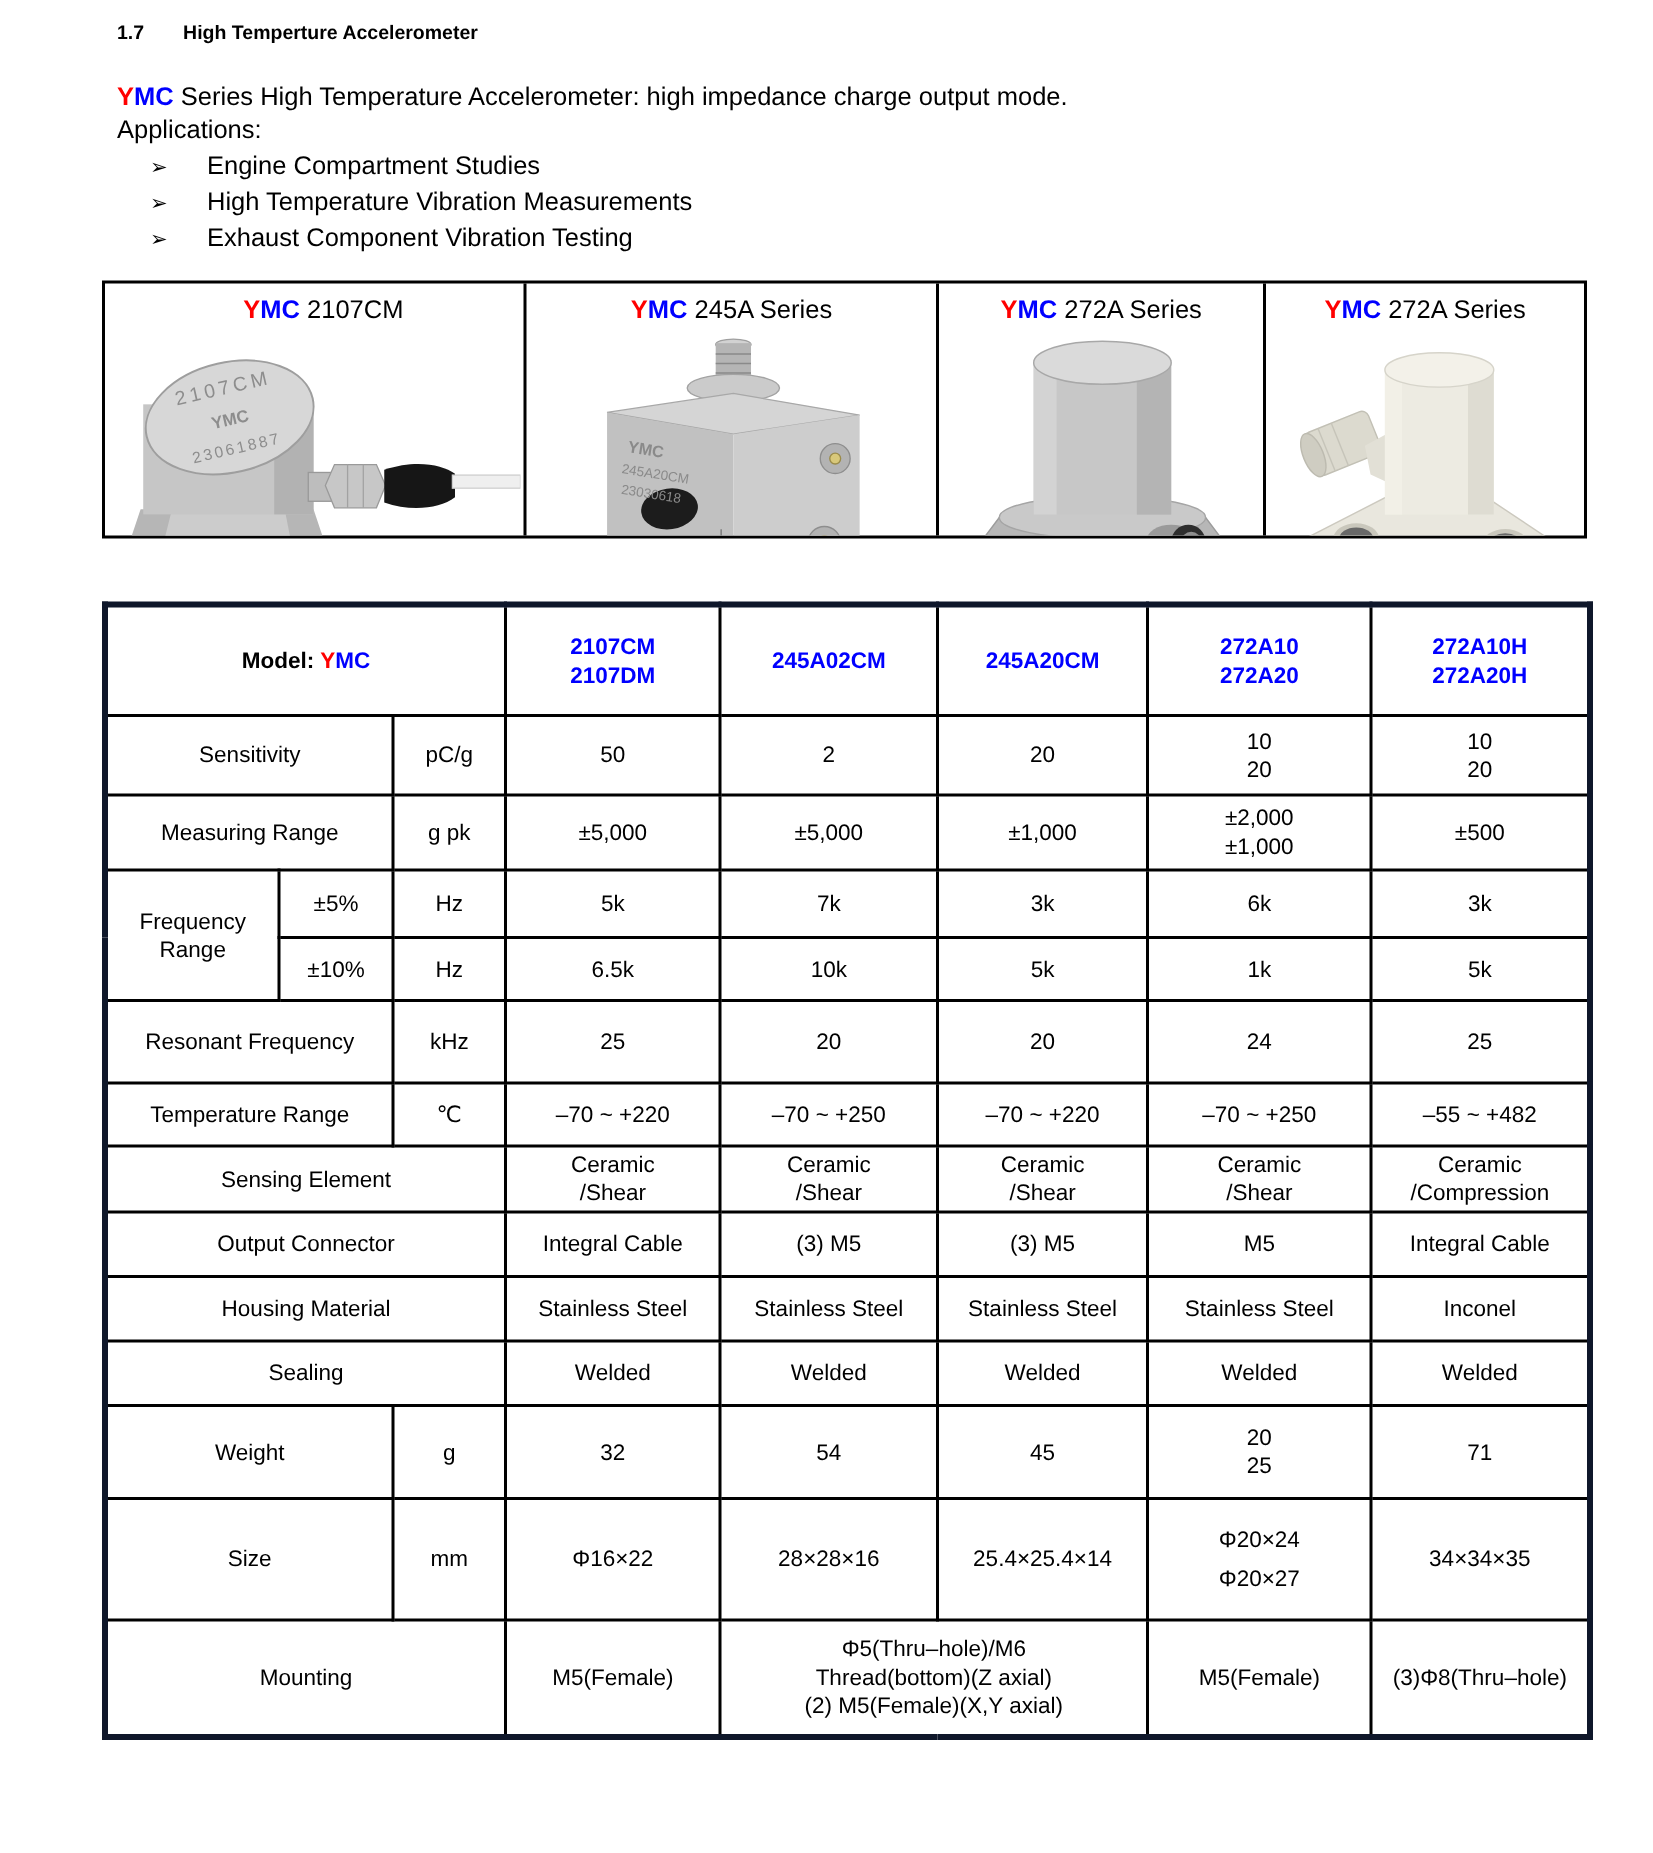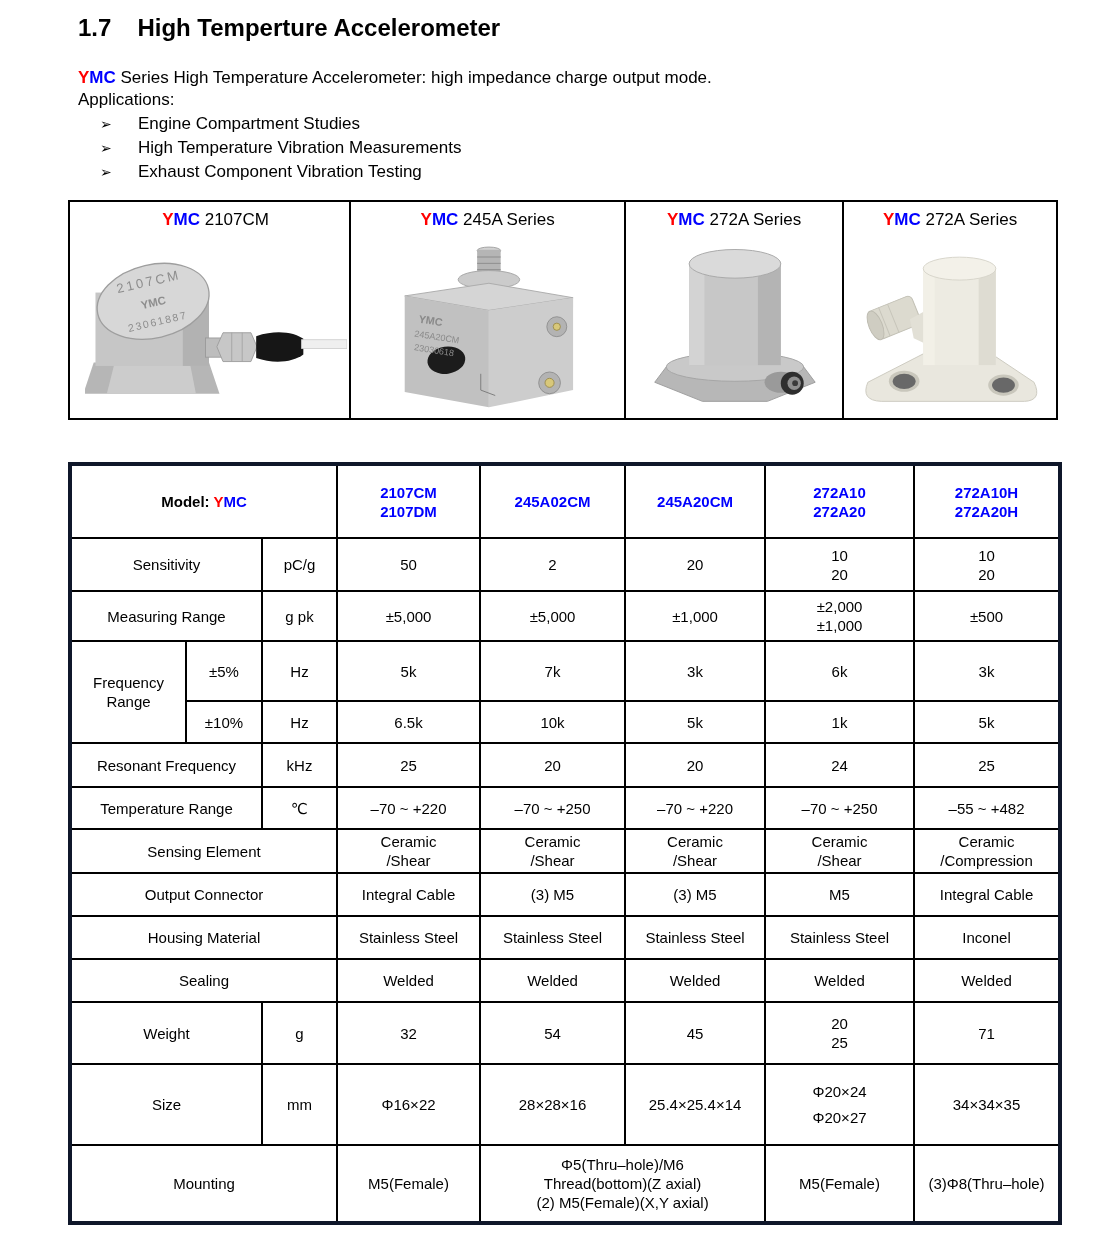--- a/index.html
+++ b/index.html
@@ -3,31 +3,31 @@
 <meta charset="utf-8">
 <style>
   * { margin:0; padding:0; box-sizing:border-box; }
   html,body { width:1102px; height:1235px; background:#ffffff;
     font-family:"Liberation Sans","DejaVu Sans",sans-serif; color:#000; }
   .red  { color:#ff0000; }
   .blue { color:#0000ff; }
   .b    { font-weight:bold; }
 
   
-  .heading { margin:14px 0 0 78px; font-size:24px; font-weight:bold; }
+  .heading { margin:14px 0 0 78px; font-size:13px; font-weight:bold; }
   .heading .num { margin-right:26px; }
 
   
   .intro { margin:25px 0 0 78px; font-size:17px; line-height:22px; }
   .apps  { margin-top:1px; }
   .app-item { font-size:17px; line-height:23px; }
   .app-item .bullet { display:inline-block; width:38px; margin-left:22px; font-size:14px; }
 
   
-  .product-box { margin:16px 0 0 68px; width:990px; height:220px;
+  .product-box { margin:16px 0 0 68px; width:990px; height:172px;
     border:2px solid #000; display:flex;padding-left:12px; }
   .product-cell { border-right:2px solid #000; display:flex; flex-direction:column;
     align-items:center; overflow:hidden; }
   .product-cell:last-child { border-right:none; }
   .pc1 { width:273px; } .pc2 { width:279px; } .pc3 { width:221px; } .pc4 { width:215px; }
   .product-title { margin-top:8px; font-size:17px; white-space:nowrap; }
   .product-title .b { font-weight:bold; }
   .photo { flex:1; display:flex; align-items:center; justify-content:center; width:100%; }
 
   
@@ -195,21 +195,21 @@
     <td colspan="2" class="lab">Measuring Range</td>
     <td>g pk</td>
     <td class="pre">±5,000</td>
     <td class="pre">±5,000</td>
     <td class="pre">±1,000</td>
     <td class="pre">±2,000
 ±1,000</td>
     <td class="pre">±500</td>
   </tr>
 
-  <tr style="height:60px">
+  <tr style="height:45px">
     <td rowspan="2" class="lab pre">Frequency
 Range</td>
     <td>±5%</td>
     <td>Hz</td>
     <td>5k</td>
     <td>7k</td>
     <td>3k</td>
     <td>6k</td>
     <td>3k</td>
   </tr>
@@ -217,21 +217,21 @@
   <tr style="height:42px">
     <td>±10%</td>
     <td>Hz</td>
     <td>6.5k</td>
     <td>10k</td>
     <td>5k</td>
     <td>1k</td>
     <td>5k</td>
   </tr>
 
-  <tr style="height:44px">
+  <tr style="height:55px">
     <td colspan="2" class="lab">Resonant Frequency</td>
     <td>kHz</td>
     <td>25</td>
     <td>20</td>
     <td>20</td>
     <td>24</td>
     <td>25</td>
   </tr>
 
   <tr style="height:42px">

